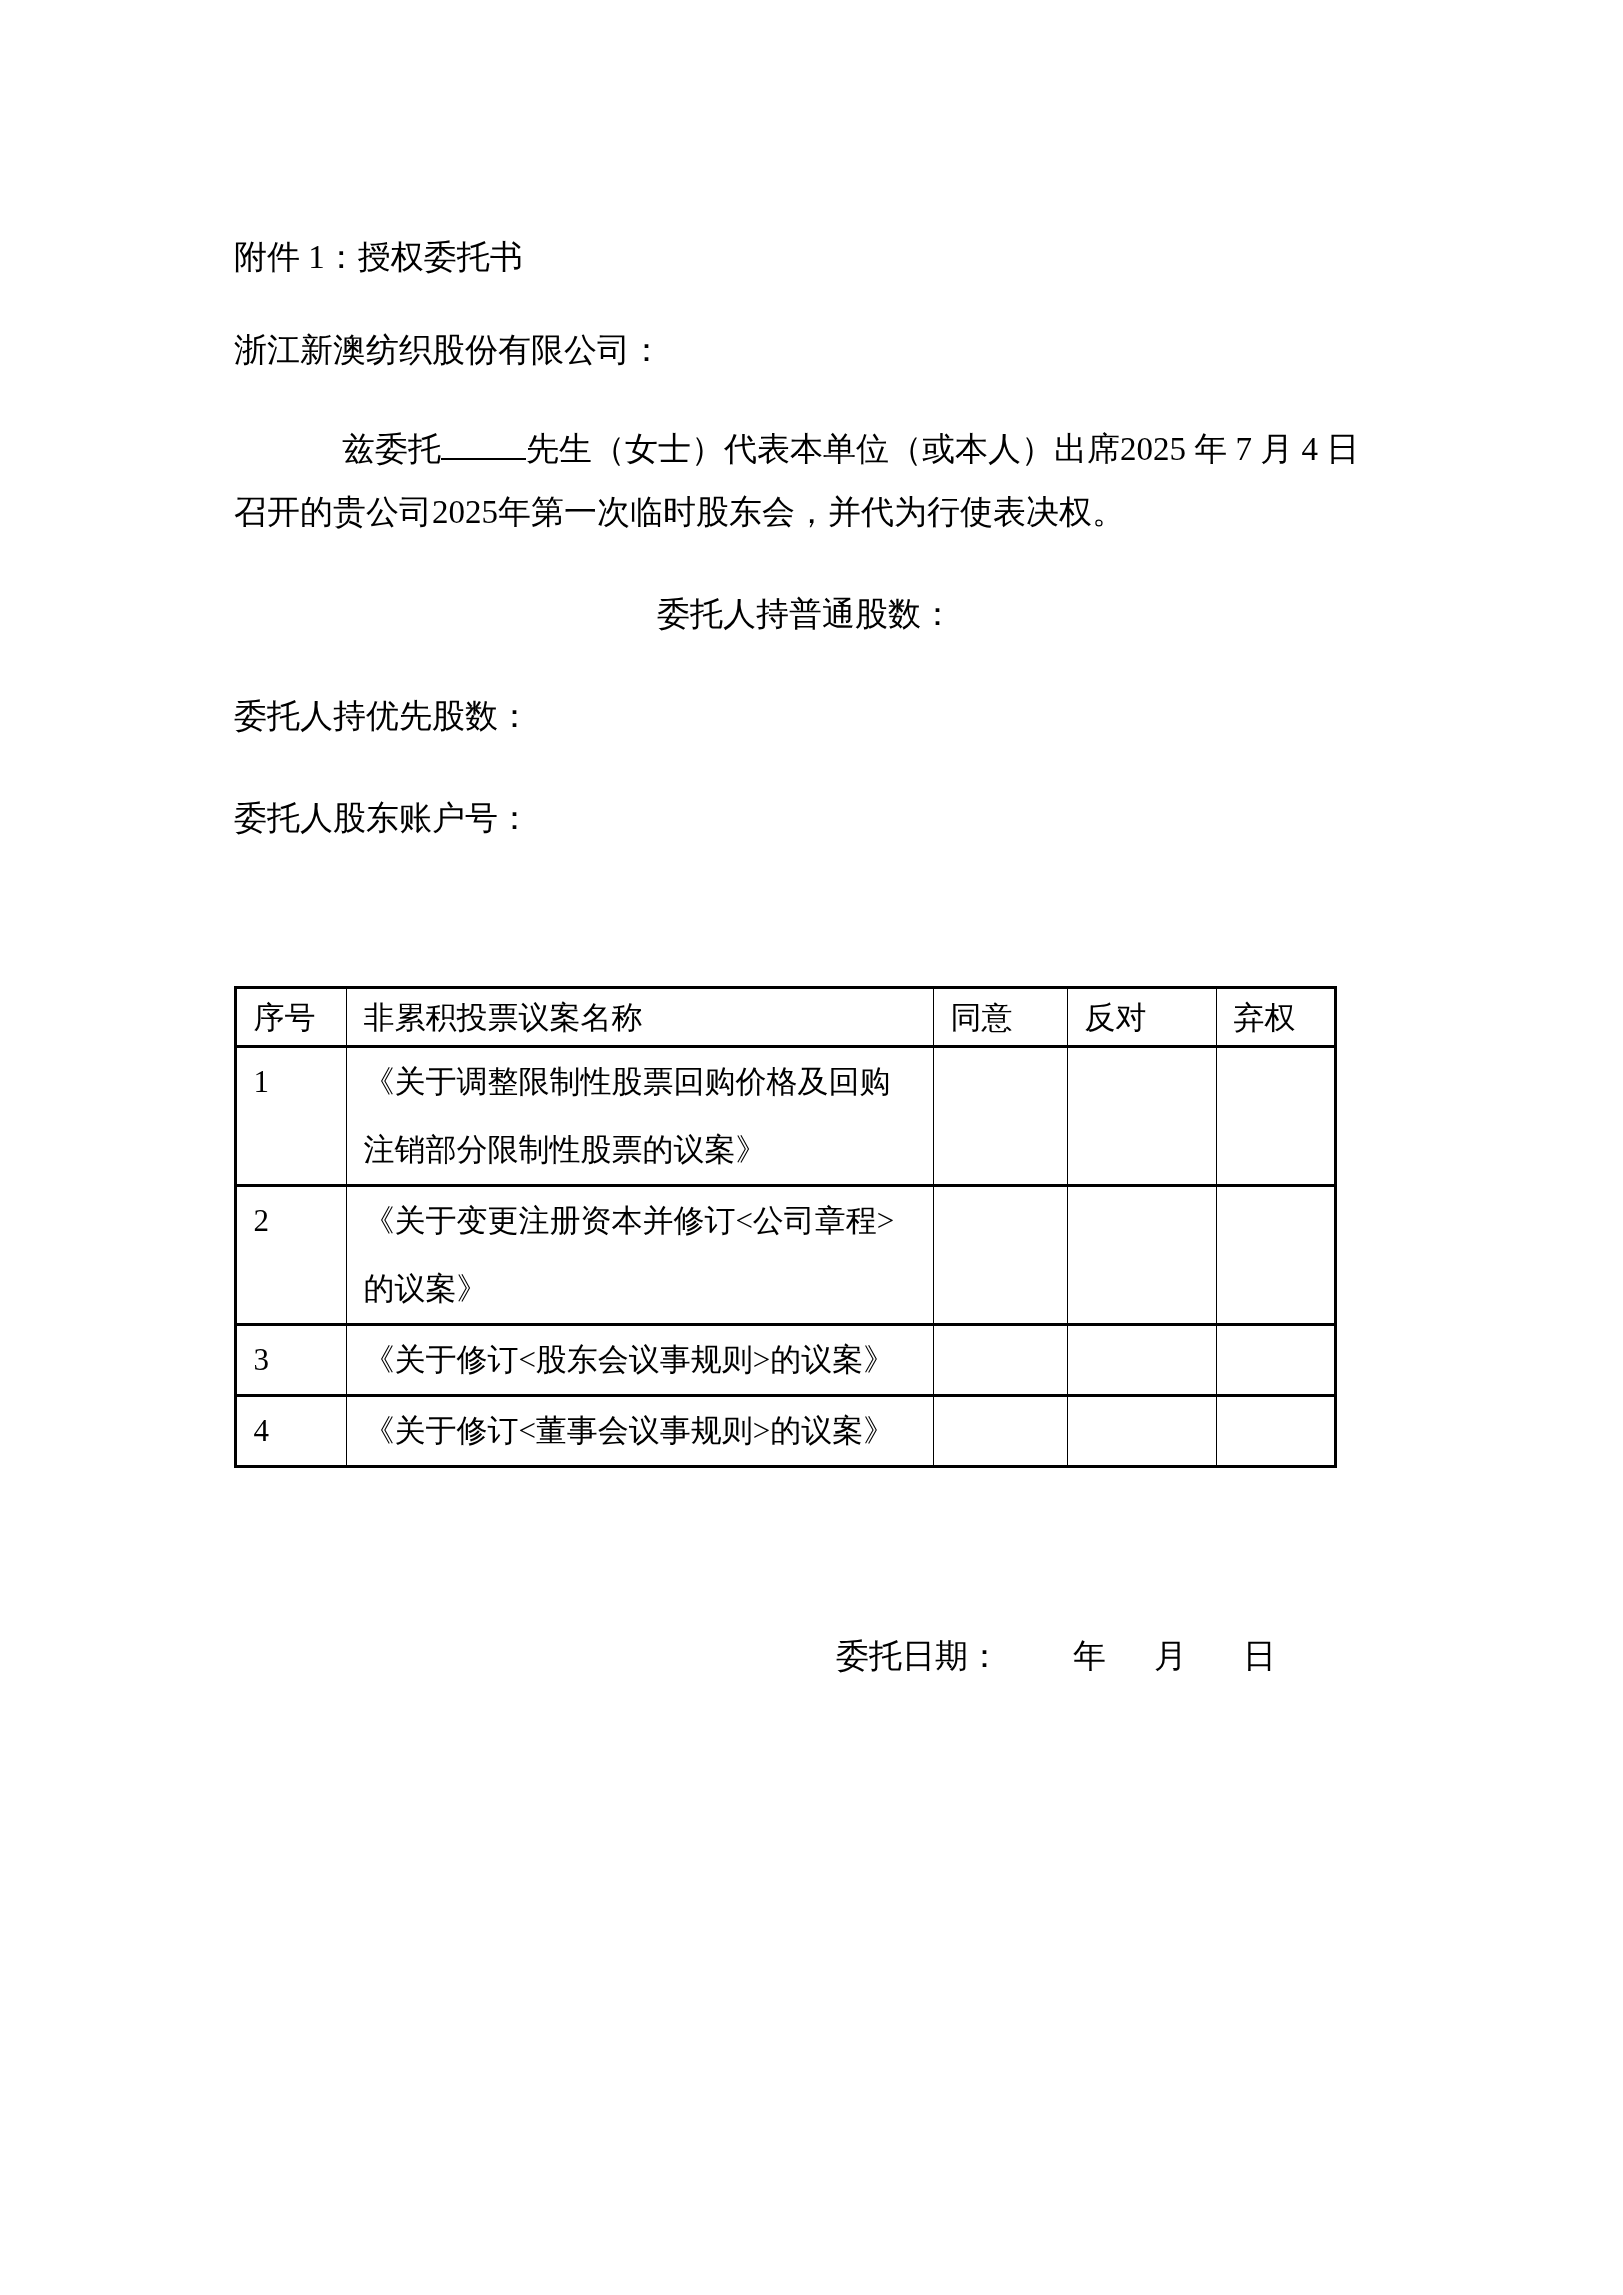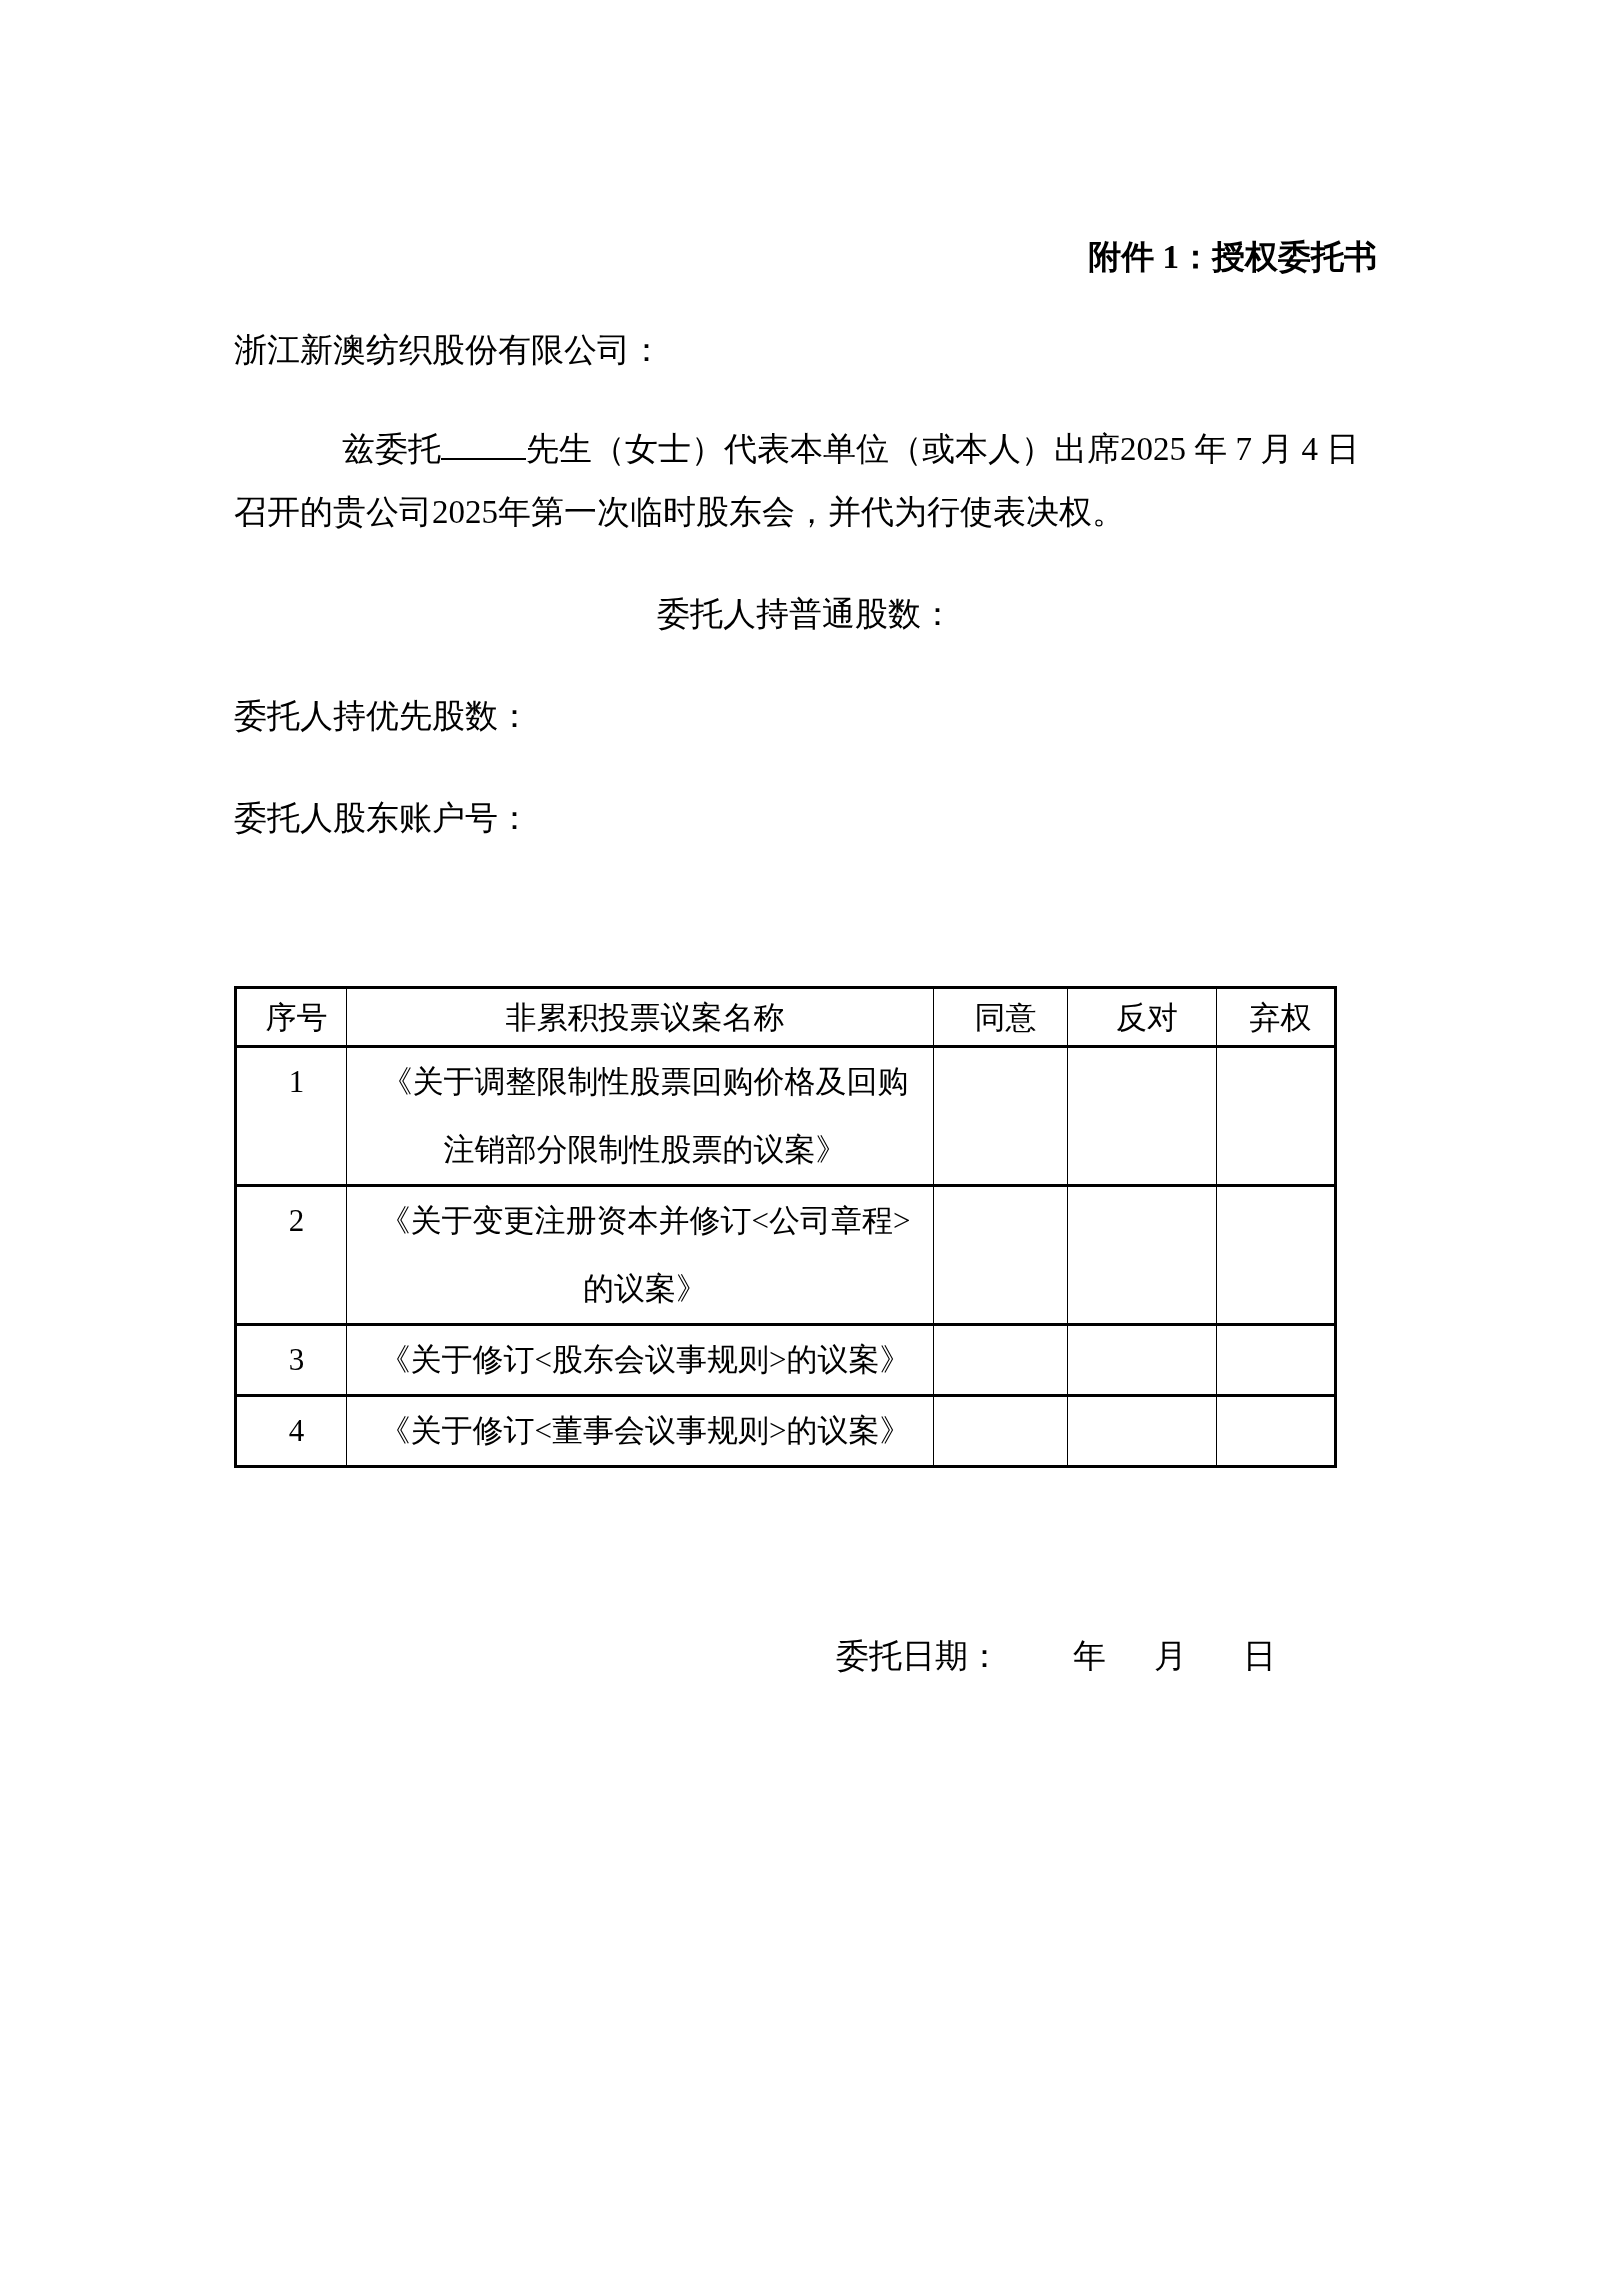--- a/index.html
+++ b/index.html
@@ -14,24 +14,23 @@
     margin: 0 auto;
     background: #ffffff;
     color: #000000;
     font-family: "Liberation Serif", "DejaVu Serif", serif;
     font-size: 33px;
     box-sizing: border-box;
     padding: 236px 246px 0 234px;
     overflow: hidden;
   }
   .attach-title {
-    font-weight: bold;
+    font-weight: normal;
     font-size: 33px;
     line-height: 42px;
-    text-align: right;
   }
   .doc-title {
     margin-top: 81px;
     line-height: 42px;
     text-align: center;
     padding-right: 161px;
   }
   .addressee {
     margin-top: 51px;
     line-height: 42px;
@@ -70,21 +69,21 @@
   table.vote-table col.c-against { width: 149px; }
   table.vote-table col.c-abstain { width: 119px; }
   table.vote-table th,
   table.vote-table td {
     border-left: 1.3px solid #000000;
     border-right: 1.3px solid #000000;
     border-top: 3.3px solid #000000;
     border-bottom: 3.3px solid #000000;
     padding: 0 6.5px 0 16.4px;
     font-weight: normal;
-    text-align: center;
+    text-align: left;
     overflow: hidden;
   }
   table.vote-table { border: 3.3px solid #000000; }
   tr.header-row  { height: 59px; }
   tr.header-row th { vertical-align: middle; line-height: 41px; }
   tr.data-row td {
     vertical-align: top;
     line-height: 68px;
   }
   tr.data-row.tall   { height: 136px; }

